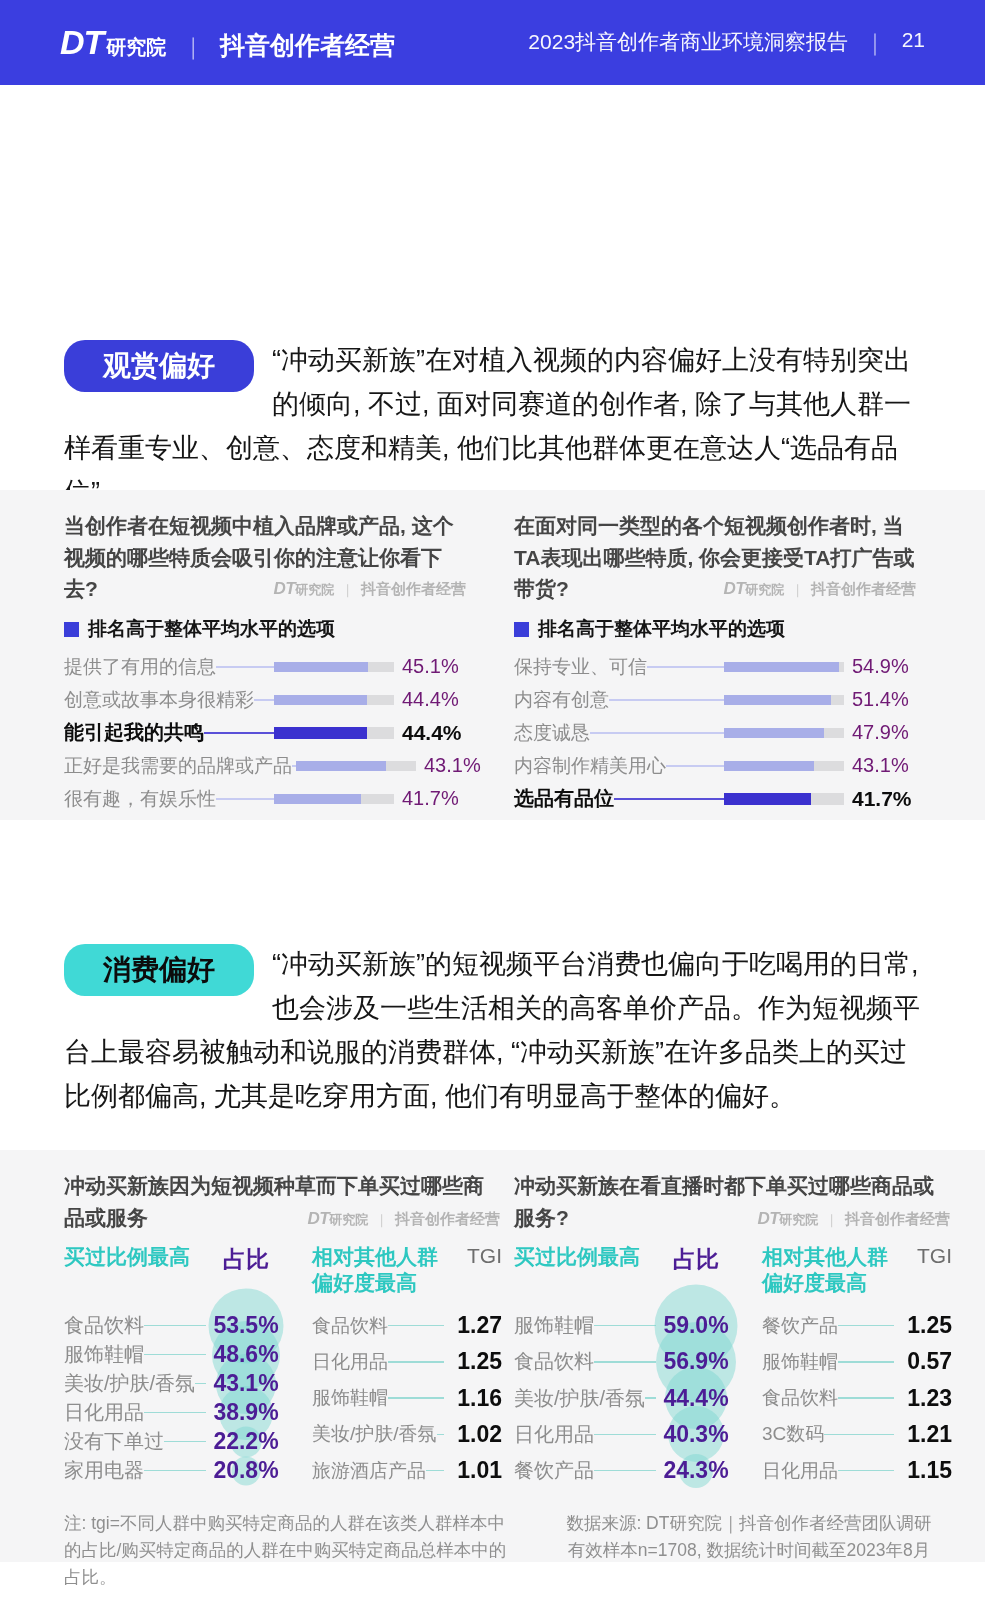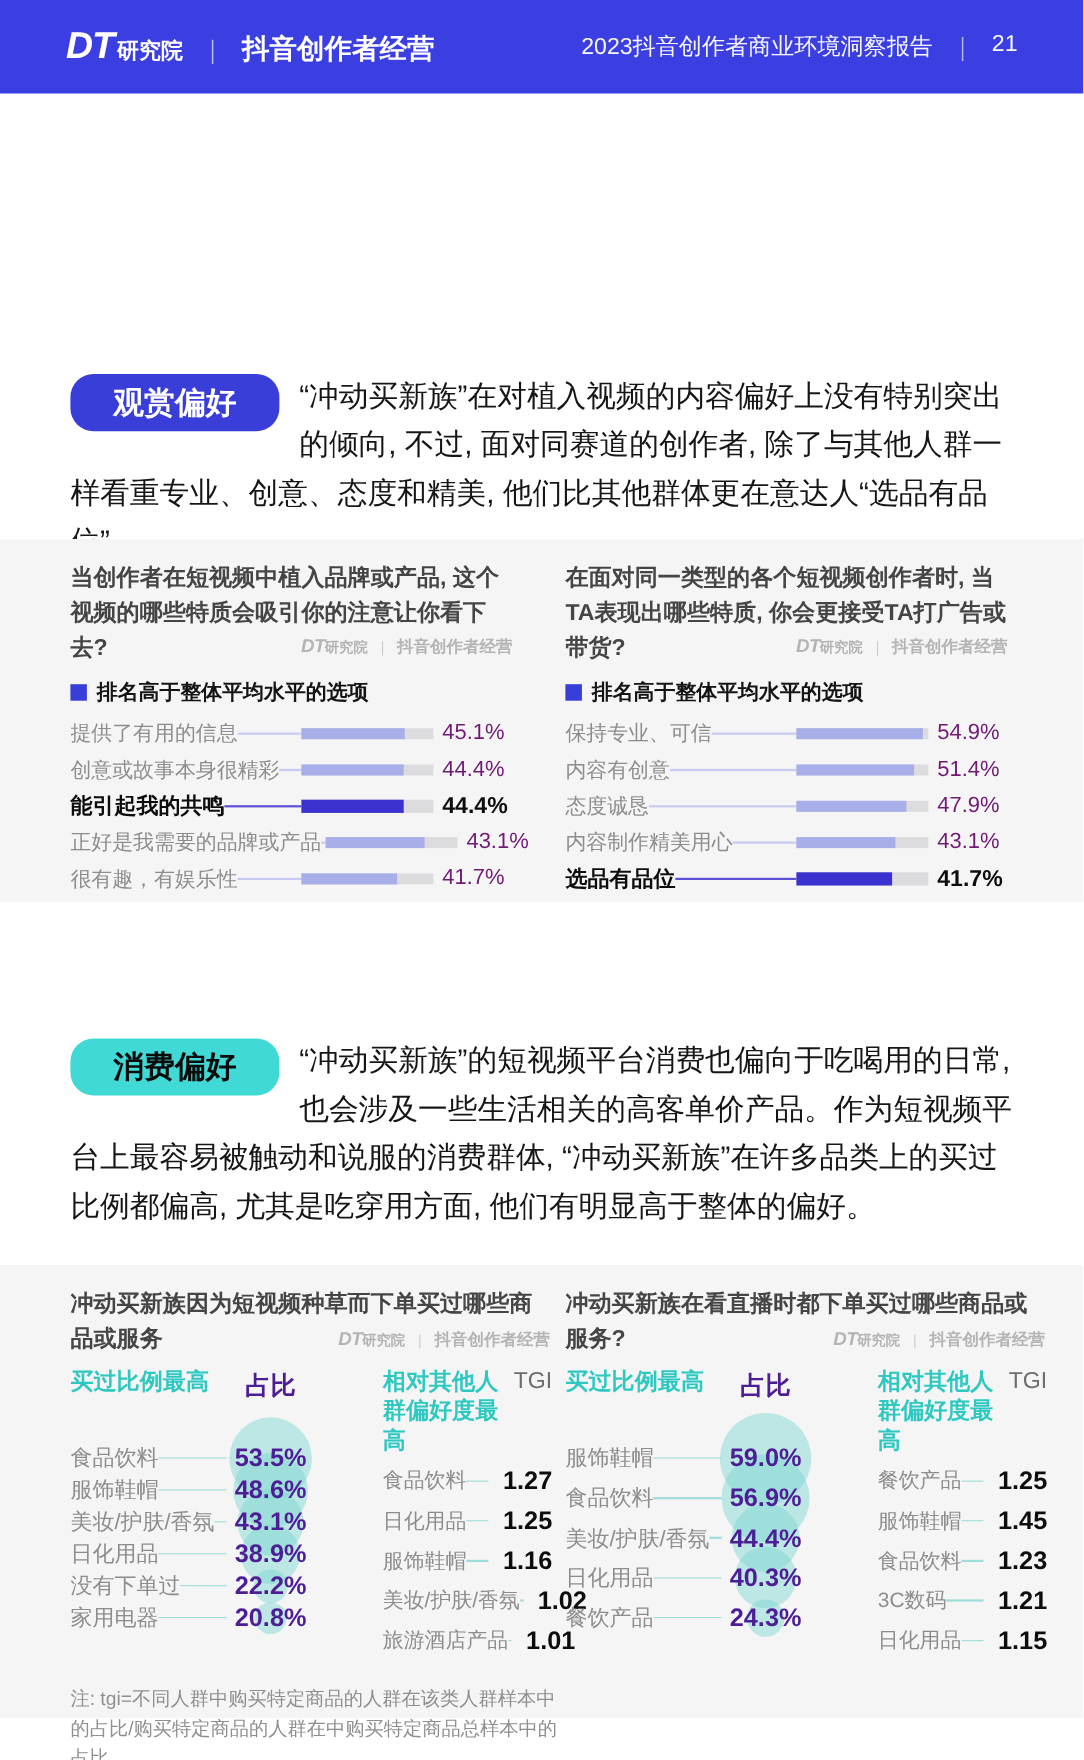--- a/index.html
+++ b/index.html
@@ -59,21 +59,21 @@
   .brow .track{width:120px;height:10px;background:#dcdcde;position:relative;flex:none;}
   .brow .fill{position:absolute;left:0;top:0;height:100%;background:#a8aee8;}
   .brow .val{width:66px;margin-left:8px;text-align:left;font-size:20px;color:#701a75;white-space:nowrap;}
   .brow.hl .lbl{color:#0d0d0d;font-weight:800;font-size:20px;}
   .brow.hl .conn{background:#5a50d8;}
   .brow.hl .track{height:12px;}
   .brow.hl .fill{background:#3b31cf;}
   .brow.hl .val{color:#0d0d0d;font-weight:800;font-size:21px;}
 
   
-  .tbody-wrap{display:flex;margin-top:8px;gap:36px;}
+  .tbody-wrap{display:flex;margin-top:8px;}
   .sub1{width:222px;margin-right:26px;flex:none;}
   .sub2{flex:1;min-width:0;}
   .subhead{display:flex;align-items:flex-start;margin-bottom:10px;min-height:58px;}
   .th-teal{color:#2ec8c1;font-size:21px;font-weight:800;line-height:1.25;}
   .th-teal.wrap{width:136px;}
   .th-gray{color:#6d6d6d;font-size:21px;font-weight:500;}
   .sp{flex:1;}
   .rows{display:flex;flex-direction:column;justify-content:space-between;height:172px;}
   .trow{display:flex;align-items:center;}
   .trow .lbl{font-size:20px;color:#8d8d8d;white-space:nowrap;}
@@ -348,21 +348,21 @@
               </div>
               <div class="rows">
                 <div class="trow">
                   <span class="lbl">餐饮产品</span>
                   <span class="tline"></span>
                   <span class="vbox2">1.25</span>
                 </div>
                 <div class="trow">
                   <span class="lbl">服饰鞋帽</span>
                   <span class="tline"></span>
-                  <span class="vbox2">1.45</span>
+                  <span class="vbox2">0.57</span>
                 </div>
                 <div class="trow">
                   <span class="lbl">食品饮料</span>
                   <span class="tline"></span>
                   <span class="vbox2">1.23</span>
                 </div>
                 <div class="trow">
                   <span class="lbl">3C数码</span>
                   <span class="tline"></span>
                   <span class="vbox2">1.21</span>
@@ -372,16 +372,20 @@
                   <span class="tline"></span>
                   <span class="vbox2">1.15</span>
                 </div>
               </div>
             </div>
           </div>
         </div>
     </div>
     <div class="footnotes">
       <p class="note">注: tgi=不同人群中购买特定商品的人群在该类人群样本中的占比/购买特定商品的人群在中购买特定商品总样本中的占比。</p>
+      <p class="source">
+        <span>数据来源: DT研究院｜抖音创作者经营团队调研</span><br>
+        <span>有效样本n=1708, 数据统计时间截至2023年8月</span>
+      </p>
     </div>
   </div>
 
 </div>
 
 </body></html>

